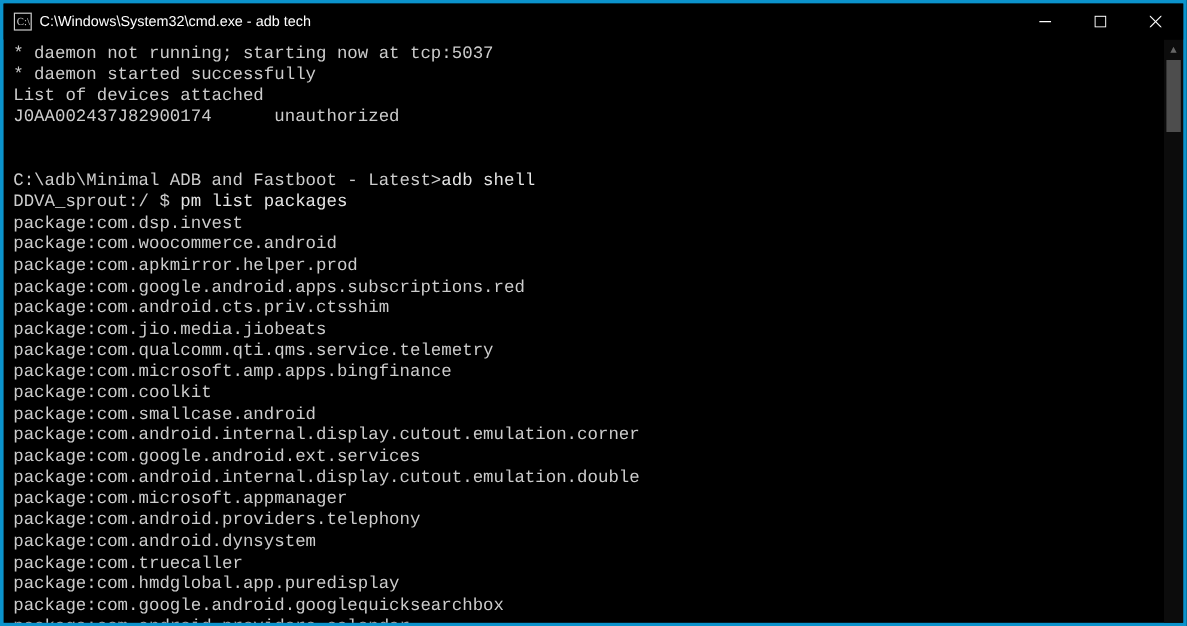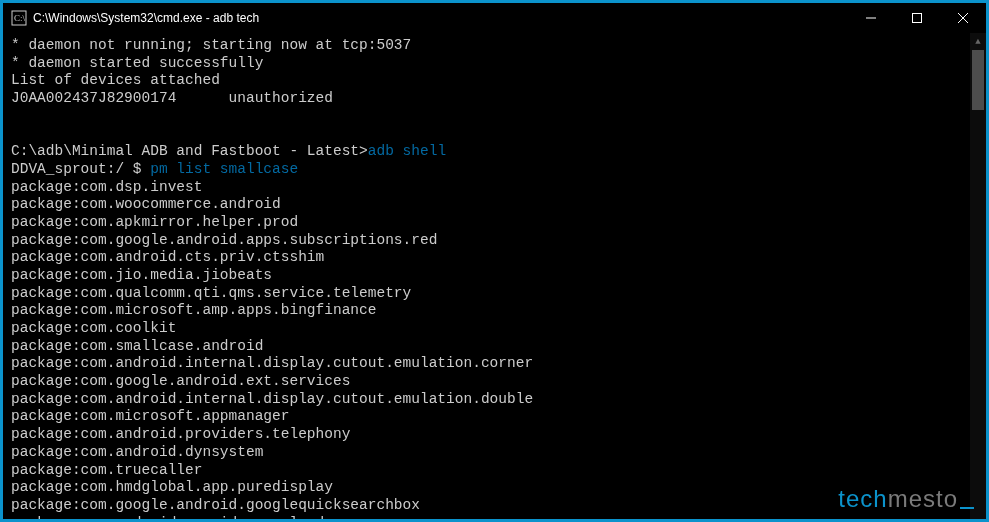--- a/index.html
+++ b/index.html
@@ -80,21 +80,21 @@
       font-size: 9px;
     }
     .scroll-thumb {
       position: absolute;
       left: 2px;
       width: 12px;
       top: 17px;
       height: 60px;
       background: #4d4d4d;
     }
-    .yellow { color: #0369a1; }
+    .yellow { color: #e5e5e5; }
     .watermark {
       position: absolute;
       right: 12px;
       bottom: 6px;
       font-family: 'Segoe UI', Arial, sans-serif;
       font-size: 24px;
       letter-spacing: 1px;
       font-weight: 300;
     }
     .wm-a { color: #0b93cc; }
@@ -142,21 +142,21 @@
   </div>
 
   <div class="terminal-area">
     <div class="terminal" id="terminal">* daemon not running; starting now at tcp:5037
 * daemon started successfully
 List of devices attached
 J0AA002437J82900174      unauthorized
 
 
 C:\adb\Minimal ADB and Fastboot - Latest&gt;<span class="yellow">adb shell</span>
-DDVA_sprout:/ $ <span class="yellow">pm list smallcase</span>
+DDVA_sprout:/ $ <span class="yellow">pm list packages</span>
 package:com.dsp.invest
 package:com.woocommerce.android
 package:com.apkmirror.helper.prod
 package:com.google.android.apps.subscriptions.red
 package:com.android.cts.priv.ctsshim
 package:com.jio.media.jiobeats
 package:com.qualcomm.qti.qms.service.telemetry
 package:com.microsoft.amp.apps.bingfinance
 package:com.coolkit
 package:com.smallcase.android
@@ -169,17 +169,14 @@
 package:com.truecaller
 package:com.hmdglobal.app.puredisplay
 package:com.google.android.googlequicksearchbox
 package:com.android.providers.calendar
 package:org.wordpress.android
 </div>
     <div class="scrollbar">
       <div class="scroll-arrow">▲</div>
       <div class="scroll-thumb"></div>
     </div>
-    <div class="watermark">
-      <span class="wm-a">tech</span><span class="wm-b">mesto</span><span class="underscore"></span>
-    </div>
   </div>
 </div>
 
 </body></html>

